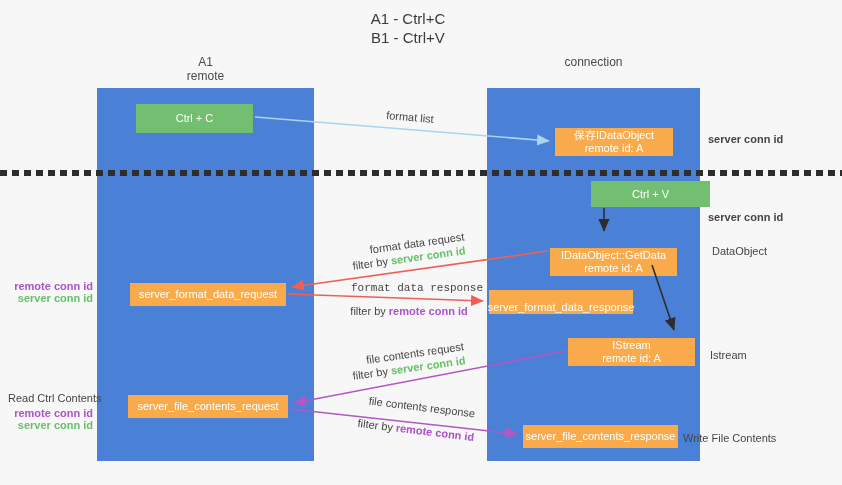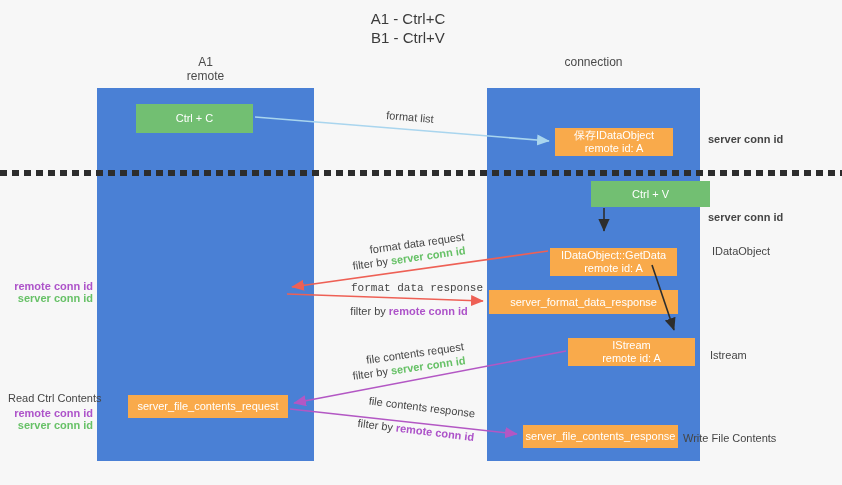--- a/index.html
+++ b/index.html
@@ -22,21 +22,21 @@
   .node{position:absolute;z-index:2;display:flex;flex-direction:column;align-items:center;
         justify-content:center;color:#fff;font-size:11px;line-height:13px;text-align:center;}
   .node.green{background:var(--box-green,#72bf72);}
   .node.orange{background:var(--box-orange,#f9aa4b);}
 
   .n-ctrl-c{left:136px;top:104px;width:117px;height:29px;}
   .n-save{left:555px;top:128px;width:118px;height:28px;}
   .n-ctrl-v{left:554px;top:181px;width:119px;height:26px;margin-left:37px;}
   .n-getdata{left:550px;top:236px;width:127px;height:28px;margin-top:12px;}
   .n-format-req{left:130px;top:283px;width:156px;height:23px;}
-  .n-format-resp{left:489px;top:290px;width:189px;height:24px;}
+  .n-format-resp{left:489px;top:290px;width:144px;height:24px;justify-content:flex-end;}
   .n-istream{left:568px;top:338px;width:127px;height:28px;}
   .n-file-req{left:128px;top:395px;width:160px;height:23px;}
   .n-file-resp{left:523px;top:425px;width:155px;height:23px;}
 
   svg.arrows{position:absolute;left:0;top:0;z-index:3;pointer-events:none;}
   .ln-blue{stroke:var(--arrow-blue,#a9d5ee);stroke-width:1.6;}
   .ln-black{stroke:var(--arrow-black,#2d2d2d);stroke-width:1.6;}
   .ln-red{stroke:var(--arrow-red,#ee6055);stroke-width:1.6;}
   .ln-purple{stroke:var(--arrow-purple,#b357c4);stroke-width:1.6;}
   .mk-blue{fill:var(--arrow-blue,#a9d5ee);}
@@ -81,20 +81,23 @@
   <div class="node orange n-save">
     <span>保存IDataObject</span>
     <span>remote id: A</span>
   </div>
   <div class="node green n-ctrl-v">
     <span>Ctrl + V</span>
   </div>
   <div class="node orange n-getdata">
     <span>IDataObject::GetData</span>
     <span>remote id: A</span>
+  </div>
+  <div class="node orange n-format-req">
+    <span>server_format_data_request</span>
   </div>
   <div class="node orange n-format-resp">
     <span>server_format_data_response</span>
   </div>
   <div class="node orange n-istream">
     <span>IStream</span>
     <span>remote id: A</span>
   </div>
   <div class="node orange n-file-resp">
     <span>server_file_contents_response</span>
@@ -154,21 +157,21 @@
 
   <div class="lbl" style="left:422px;top:407px;transform:translate(-50%,-50%) rotate(7deg);">
     <span>file contents response</span>
   </div>
   <div class="lbl" style="left:416px;top:430px;transform:translate(-50%,-50%) rotate(7deg);">
     <span>filter by </span><span class="purple">remote conn id</span>
   </div>
 
   <div class="side-label green-txt" style="left:708px;top:133px;font-weight:bold;">server conn id</div>
   <div class="side-label green-txt" style="left:708px;top:211px;font-weight:bold;">server conn id</div>
-  <div class="side-label" style="left:712px;top:245px;">IDataObject</div>
+  <div class="side-label" style="left:712px;top:245px;">DataObject</div>
   <div class="side-label" style="left:710px;top:349px;">Istream</div>
   <div class="side-label" style="left:683px;top:432px;">Write File Contents</div>
 
   <div class="conn-ids" style="right:749px;top:280px;">
     <div class="purple-txt">remote conn id</div>
     <div class="green-txt">server conn id</div>
   </div>
   <div class="side-label" style="left:8px;top:392px;">Read Ctrl Contents</div>
   <div class="conn-ids" style="right:749px;top:407px;">
     <div class="purple-txt">remote conn id</div>

